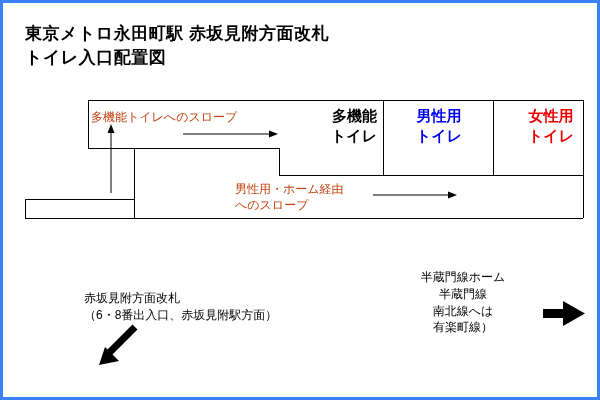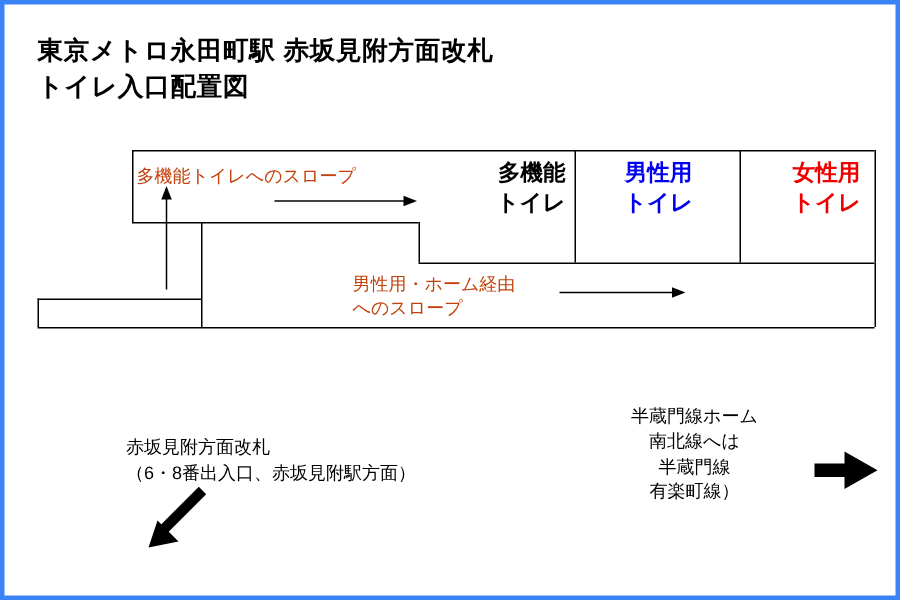--- a/index.html
+++ b/index.html
@@ -150,22 +150,22 @@
 
   <svg class="abs" style="left:88px; top:318px; width:60px; height:50px;">
     <g>
       <line x1="44" y1="6" x2="18" y2="32" stroke="#000" stroke-width="7" stroke-linecap="butt"></line>
       <polygon points="8,44 28,40 14,26" fill="#000"></polygon>
     </g>
   </svg>
 
   <div class="abs caption center" style="left:395px; top:266px; width:130px; text-align:center;">
     <div>半蔵門線ホーム</div>
+    <div>半蔵門線</div>
     <div>南北線へは</div>
-    <div>半蔵門線</div>
     <div>有楽町線）</div>
   </div>
 
   <svg class="abs" style="left:540px; top:295px; width:50px; height:40px;">
     <g>
       <rect x="0" y="11" width="26" height="9" fill="#000"></rect>
       <polygon points="42,15.5 20,3 20,28" fill="#000"></polygon>
     </g>
   </svg>
 

